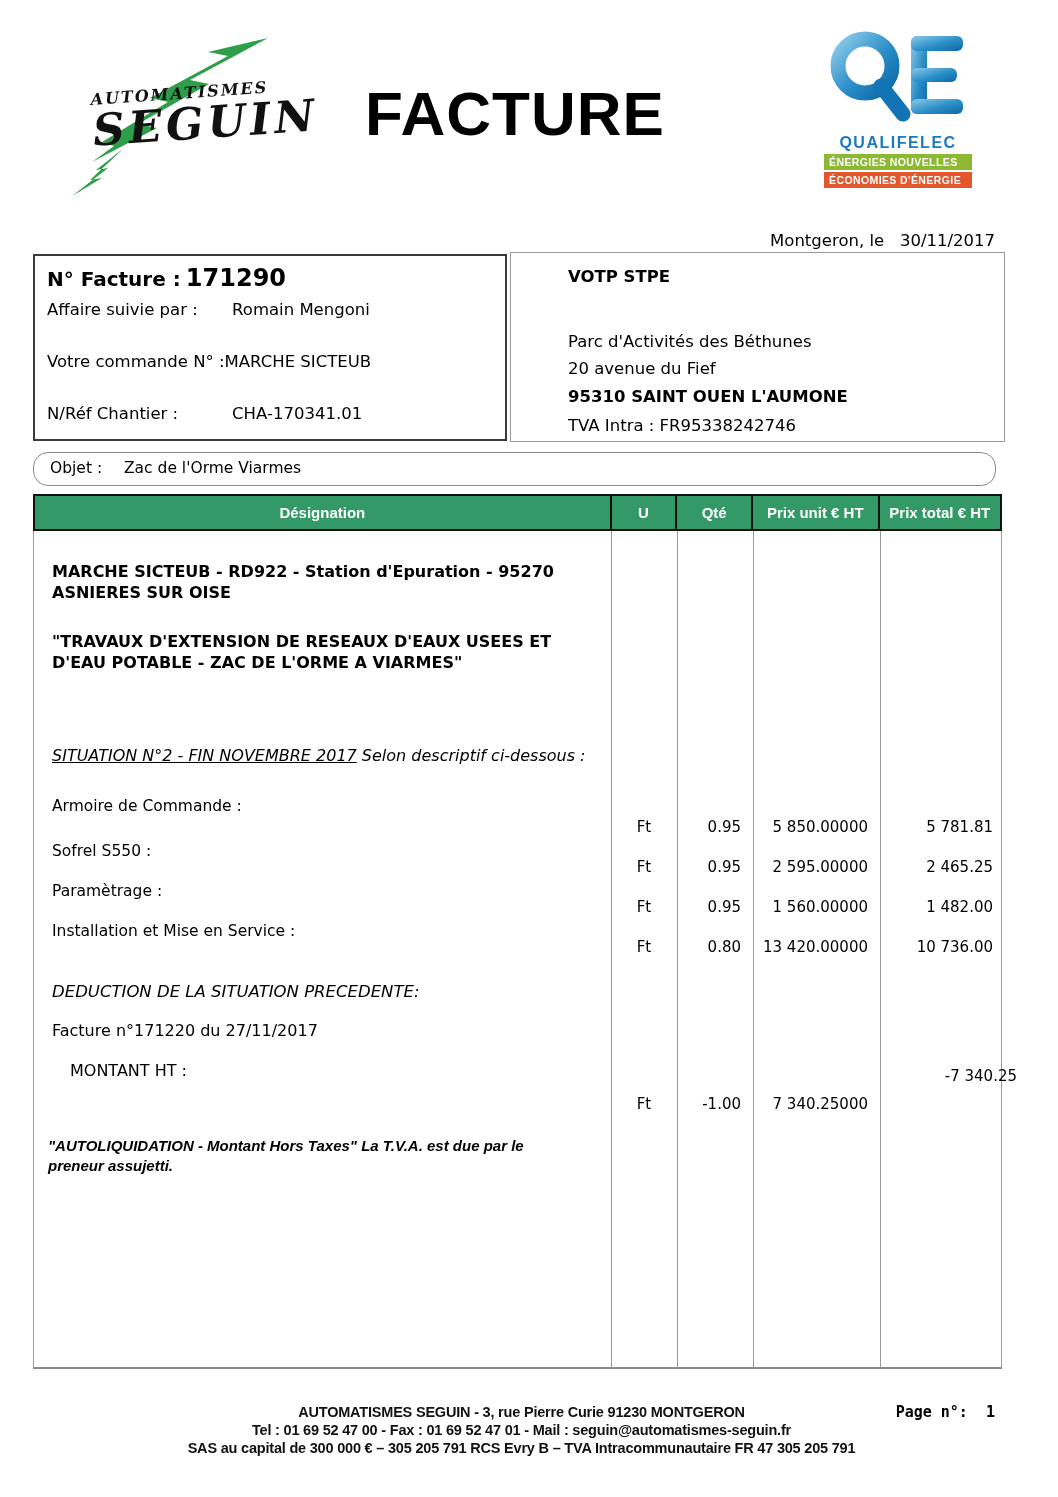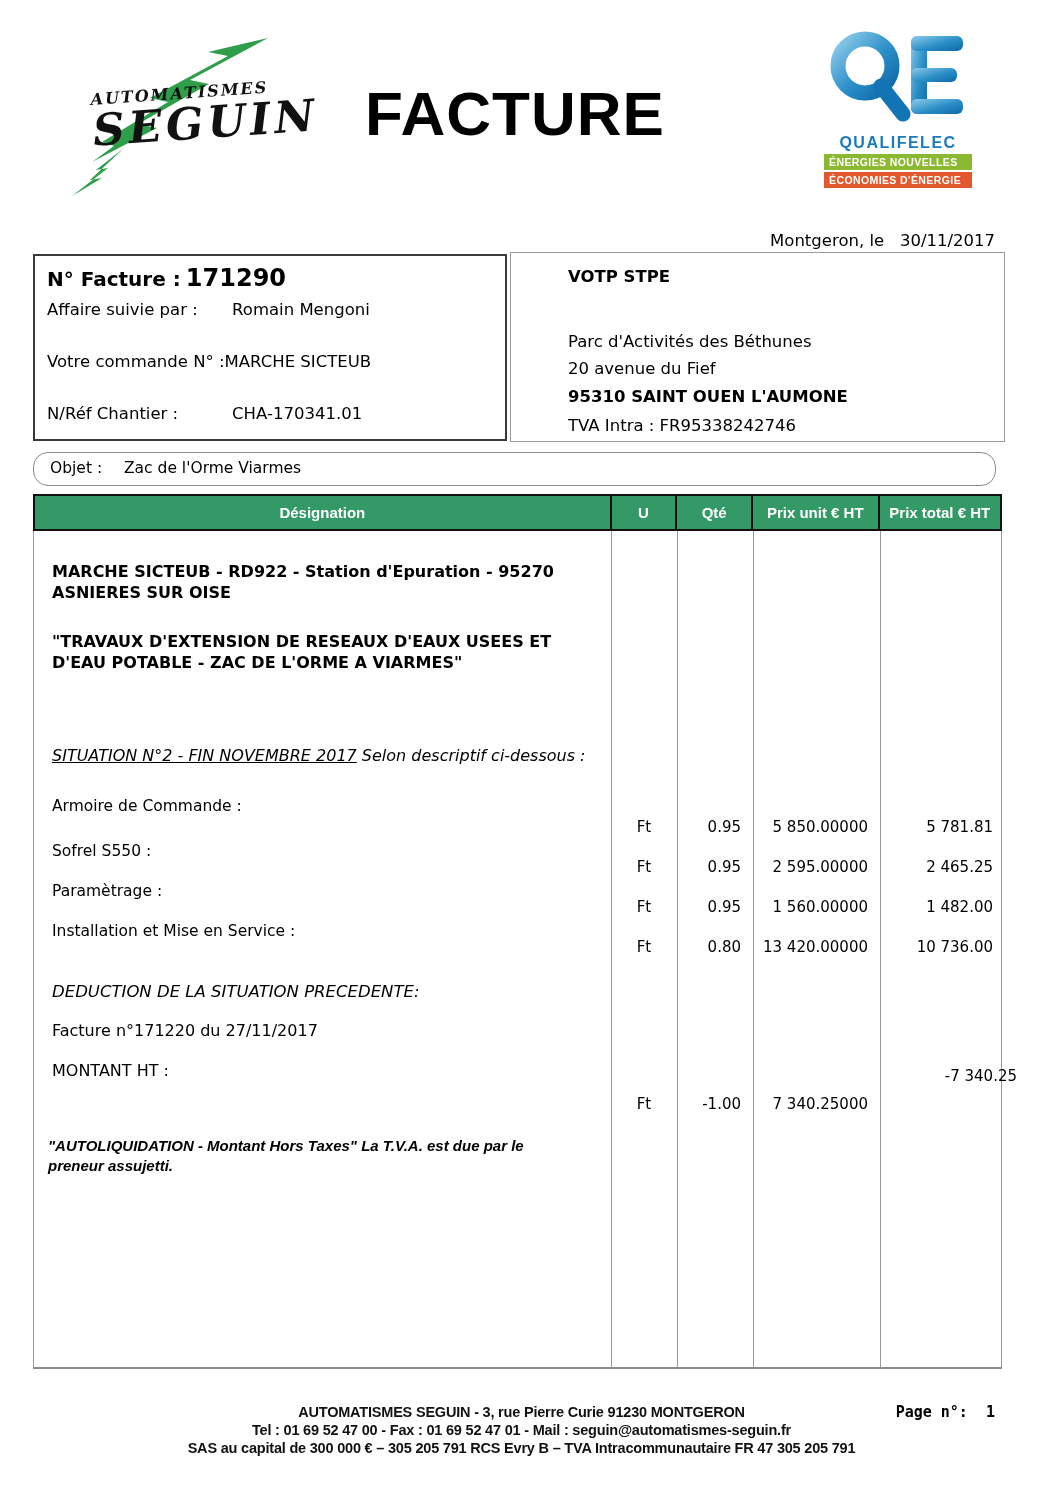--- a/index.html
+++ b/index.html
@@ -205,21 +205,21 @@
     </div>
     <div>
       <span class="num u" style="left:577px; top:407px;">Ft</span>
       <span class="num q" style="left:643px; top:407px;">0.80</span>
       <span class="num pu" style="left:719px; top:407px;">13 420.00000</span>
       <span class="num pt" style="left:846px; top:407px;">10 736.00</span>
     </div>
 
     <div class="ded-title" style="top:451px;">DEDUCTION DE LA SITUATION PRECEDENTE:</div>
     <div class="plain-line" style="top:490px;">Facture n°171220 du 27/11/2017</div>
-    <div class="plain-line" style="top:530px;">MONTANT HT :</div>
+    <div class="plain-line" style="top:530px;margin-left:18px;">MONTANT HT :</div>
     <div>
       <span class="num u" style="left:577px; top:564px;">Ft</span>
       <span class="num q" style="left:643px; top:564px;">-1.00</span>
       <span class="num pu" style="left:719px; top:564px;">7 340.25000</span>
       <span class="num pt" style="left:846px; top:536px;margin-left:24px;">-7 340.25</span>
     </div>
 
     <div class="note" style="top:605px;">"AUTOLIQUIDATION - Montant Hors Taxes" La T.V.A. est due par le preneur assujetti.</div>
   </div>
 

